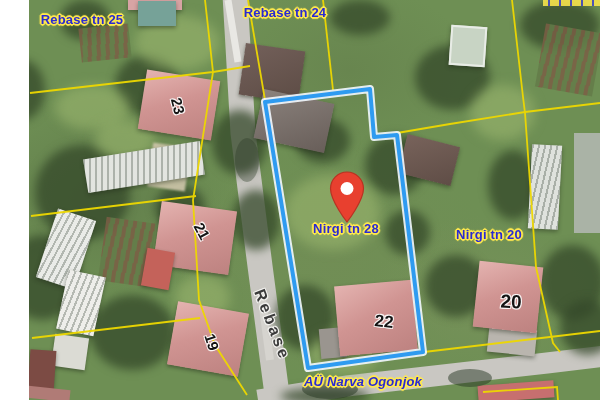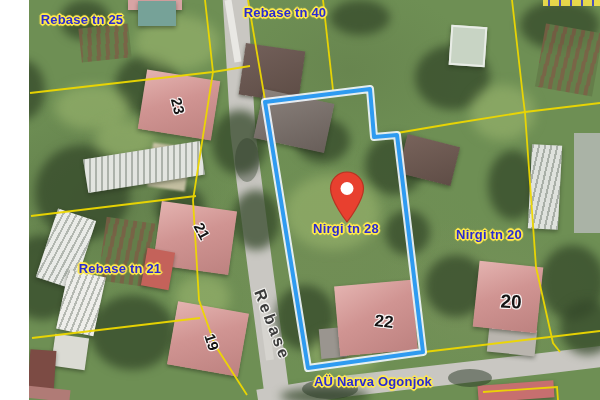--- a/index.html
+++ b/index.html
@@ -44,21 +44,21 @@
       -2px 0 1px var(--parcel-label-halo),2px 0 1px var(--parcel-label-halo),
       0 -2px 1px var(--parcel-label-halo),0 2px 1px var(--parcel-label-halo);}
   .hnum{position:absolute;white-space:nowrap;font-weight:700;color:var(--house-number-text);
     text-shadow:-1px -1px 0 rgba(255,255,255,.85),1px -1px 0 rgba(255,255,255,.85),
       -1px 1px 0 rgba(255,255,255,.85),1px 1px 0 rgba(255,255,255,.85);}
   .street{position:absolute;white-space:nowrap;font-weight:700;font-size:16px;letter-spacing:3px;
     color:var(--street-label-text);
     text-shadow:-1px -1px 0 #f2f1ee,1px -1px 0 #f2f1ee,-1px 1px 0 #f2f1ee,1px 1px 0 #f2f1ee;}
   .pl0{left:82px;top:19px;}  .pl1{left:285px;top:12px;} .pl2{left:419px;top:15px;}
   .pl3{left:104px;top:146px;}.pl4{left:120px;top:268px;}.pl5{left:138px;top:391px;}
-  .pl6{left:346px;top:228px;}.pl7{left:475px;top:234px;padding-left:28px;}.pl8{left:373px;top:381px;}
+  .pl6{left:346px;top:228px;}.pl7{left:475px;top:234px;padding-left:28px;}.pl8{left:363px;top:381px;font-style:italic;}
   .hn0{left:178px;top:106px;font-size:15px;transform:translate(-50%,-50%) rotate(76deg);}
   .hn1{left:202px;top:231px;font-size:15px;transform:translate(-50%,-50%) rotate(62deg);}
   .hn2{left:212px;top:342px;font-size:15px;transform:translate(-50%,-50%) rotate(72deg);}
   .hn3{left:384px;top:322px;font-size:17px;transform:translate(-50%,-50%) rotate(6deg);}
   .hn4{left:511px;top:302px;font-size:19px;transform:translate(-50%,-50%) rotate(3deg);}
   .st0{left:272px;top:325px;transform:translate(-50%,-50%) rotate(69deg);}
   .left-margin{position:absolute;left:0;top:0;width:29px;height:400px;background:#fff;z-index:10;}
   .sliver{position:absolute;left:543px;top:0;width:57px;height:6px;z-index:6;opacity:.85;filter:blur(.4px);
     background:repeating-linear-gradient(90deg,#ffe94d 0 5px,#4a4ac8 5px 7px,#ffe94d 7px 11px);}
 </style>
@@ -161,22 +161,21 @@
         <polygon points="265,102 370,89 374,137 397,135 423,352 308,368" fill="none" stroke="var(--selected-parcel-line)" stroke-width="4" stroke-linejoin="round"></polygon>
       </g>
       <g transform="translate(329,171)">
         <path d="M18 1 C9 1 1.5 8.5 1.5 17.5 C1.5 30 18 51 18 51 C18 51 34.5 30 34.5 17.5 C34.5 8.5 27 1 18 1 Z" fill="var(--marker-red)" stroke="var(--marker-border)" stroke-width="1.2"></path>
         <circle cx="18" cy="17.5" r="6.5" fill="#ffffff"></circle>
       </g>
     </svg>
 
     <div class="labels">
       <span class="plabel pl0">Rebase tn 25</span>
-      <span class="plabel pl1">Rebase tn 40</span>
-      <span class="plabel pl4">Rebase tn 21</span>
+      <span class="plabel pl1">Rebase tn 24</span>
       <span class="plabel pl6">Nirgi tn 28</span>
       <span class="plabel pl7">Nirgi tn 20</span>
       <span class="plabel pl8">AÜ Narva Ogonjok</span>
       <span class="hnum hn0">23</span>
       <span class="hnum hn1">21</span>
       <span class="hnum hn2">19</span>
       <span class="hnum hn3">22</span>
       <span class="hnum hn4">20</span>
       <span class="street st0">Rebase</span>
     </div>

